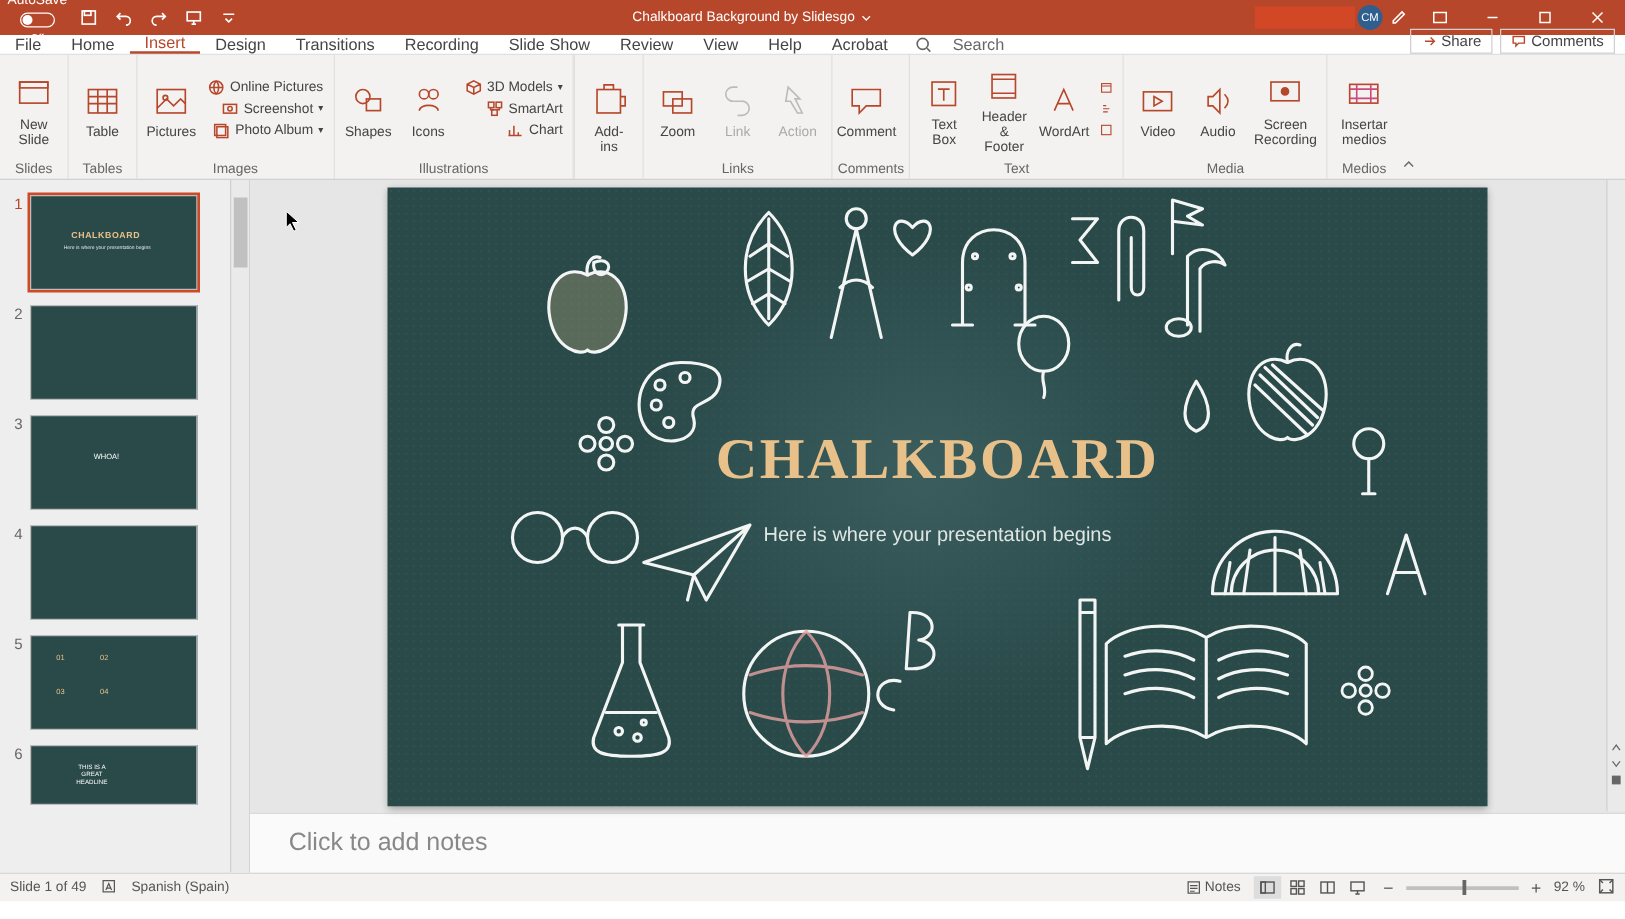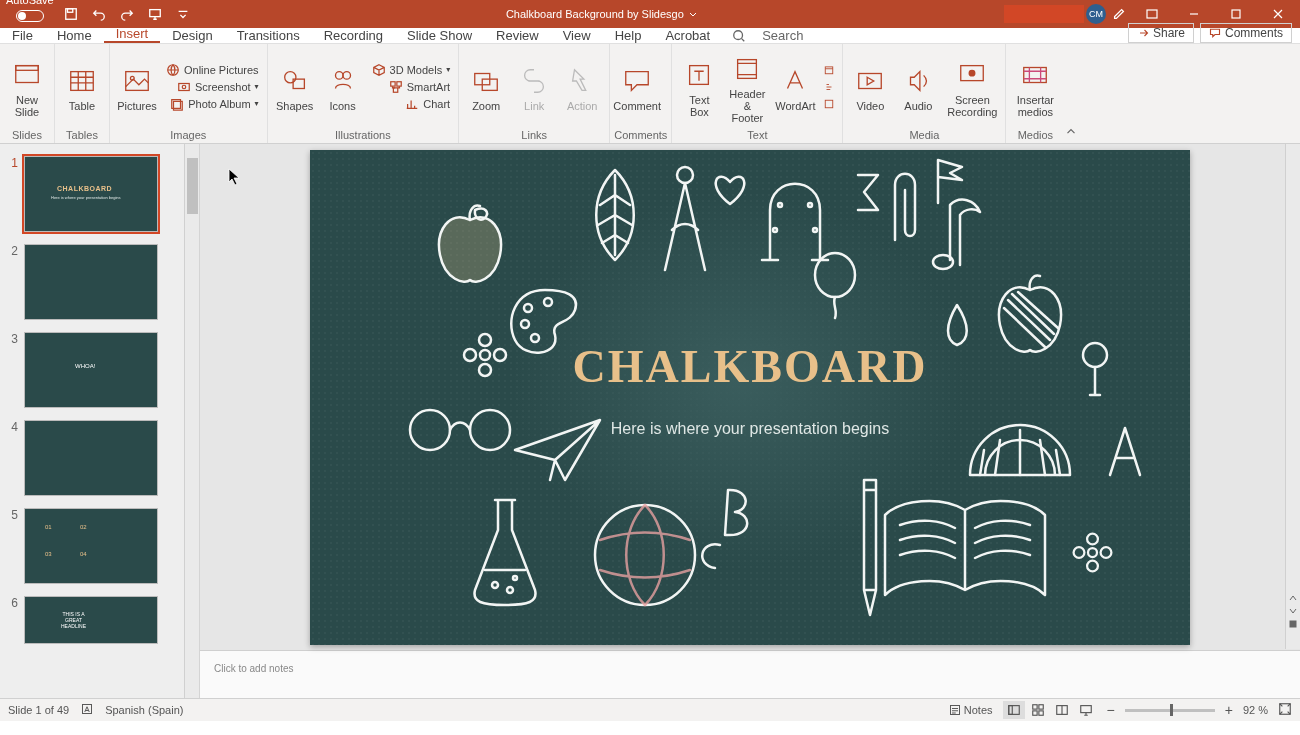--- a/index.html
+++ b/index.html
@@ -59,21 +59,21 @@
 .editor { flex: 1; display: flex; flex-direction: column; position:relative; }
 .editor-sb { position:absolute; right:0; top:0; width:15px; height:505px; background:#eaeaea; border-left:1px solid #d0d0d0;}
 .slide-area { flex: 1; display: flex; align-items: center; justify-content: center; background: #e6e6e6; position:relative; }
 .cursor-fake { position:absolute; left:28px; top:24px; }
 .slide { width: 880px; height: 495px; background: #2a4a4a; position: relative; box-shadow: 0 2px 6px rgba(0,0,0,.3); overflow:hidden; background-image: radial-gradient(rgba(255,255,255,0.04) 1px, transparent 1px); background-size: 6px 6px; }
 .slide .dark-blob { position:absolute; width:460px; height:380px; border-radius:50%; background: radial-gradient(ellipse, rgba(60,95,95,0.9), rgba(42,74,74,0) 70%); left:200px; top:40px;}
 .slide-title { position:absolute; left:0; right:0; top:190px; text-align:center; font-size:46px; color:#e8c08a; font-family: "Comic Sans MS", cursive; letter-spacing:2px; font-weight:bold;}
 .slide-sub { position:absolute; left:0; right:0; top:270px; text-align:center; font-size:16px; color:#dfe7e5; }
 .doodles { position:absolute; inset:0; }
 .doodles svg { position:absolute; stroke:#f2f5f4; fill:none; stroke-width:2.5; stroke-linecap:round; stroke-linejoin:round;}
-.notes-bar { height: 48px; border-top: 1px solid #cfcfcf; background: #fafafa; padding: 12px 14px; color: #888; font-size: 10px; }
+.notes-bar { height: 48px; border-top: 1px solid #cfcfcf; background: #fafafa; padding: 12px 31px; color: #888; font-size: 20px; }
 
 
 .status-bar { height: 23px; background: #f3f2f1; border-top: 1px solid #d0d0d0; display: flex; align-items: center; font-size: 11px; color: #555; padding: 0 8px; gap: 12px; }
 .status-right { margin-left: auto; display: flex; align-items: center; gap: 10px; }
 .view-btns { display: flex; gap: 2px; }
 .view-btns .vbtn { width: 22px; height: 18px; display:flex; align-items:center; justify-content:center; }
 .view-btns .vbtn svg { width:14px; height:14px; stroke:#555; fill:none; stroke-width:1.3;}
 .zoom-slider-track { width: 90px; height: 3px; background: #c0c0c0; position: relative; }
 .zoom-slider-track::after { content:""; position:absolute; width:3px; height:12px; background:#666; top:-5px; left:50%; }
 </style>
@@ -304,20 +304,35 @@
             <svg viewBox="0 0 16 16">
               <path d="M3 13 V8 M7 13 V4 M11 13 V10 M2 13 H14"></path>
             </svg>
             <span>Chart</span>
           </div>
       </div>
     </div>
     <div class="label">Illustrations</div>
   </div>
 
+  <div class="rib-group" style="border-left:1px solid #e0e0e0">
+    <div class="content">
+      <div class="big-btn">
+        <div class="slot">
+            <svg width="30" height="30" viewBox="0 0 32 32">
+              <rect x="6" y="6" width="20" height="20"></rect>
+              <path d="M12 6 V2 H20 V6 M26 12 H30 V20 H26"></path>
+            </svg>
+          </div>
+        <span style="white-space:pre-line">Add-
+ins</span>
+      </div>
+    </div>
+    <div class="label"></div>
+  </div>
 
   <div class="rib-group">
     <div class="content">
       <div class="big-btn">
         <div class="slot">
             <svg width="30" height="30" viewBox="0 0 32 32">
               <rect x="4" y="8" width="16" height="12"></rect>
               <rect x="12" y="14" width="16" height="12"></rect>
             </svg>
           </div>

